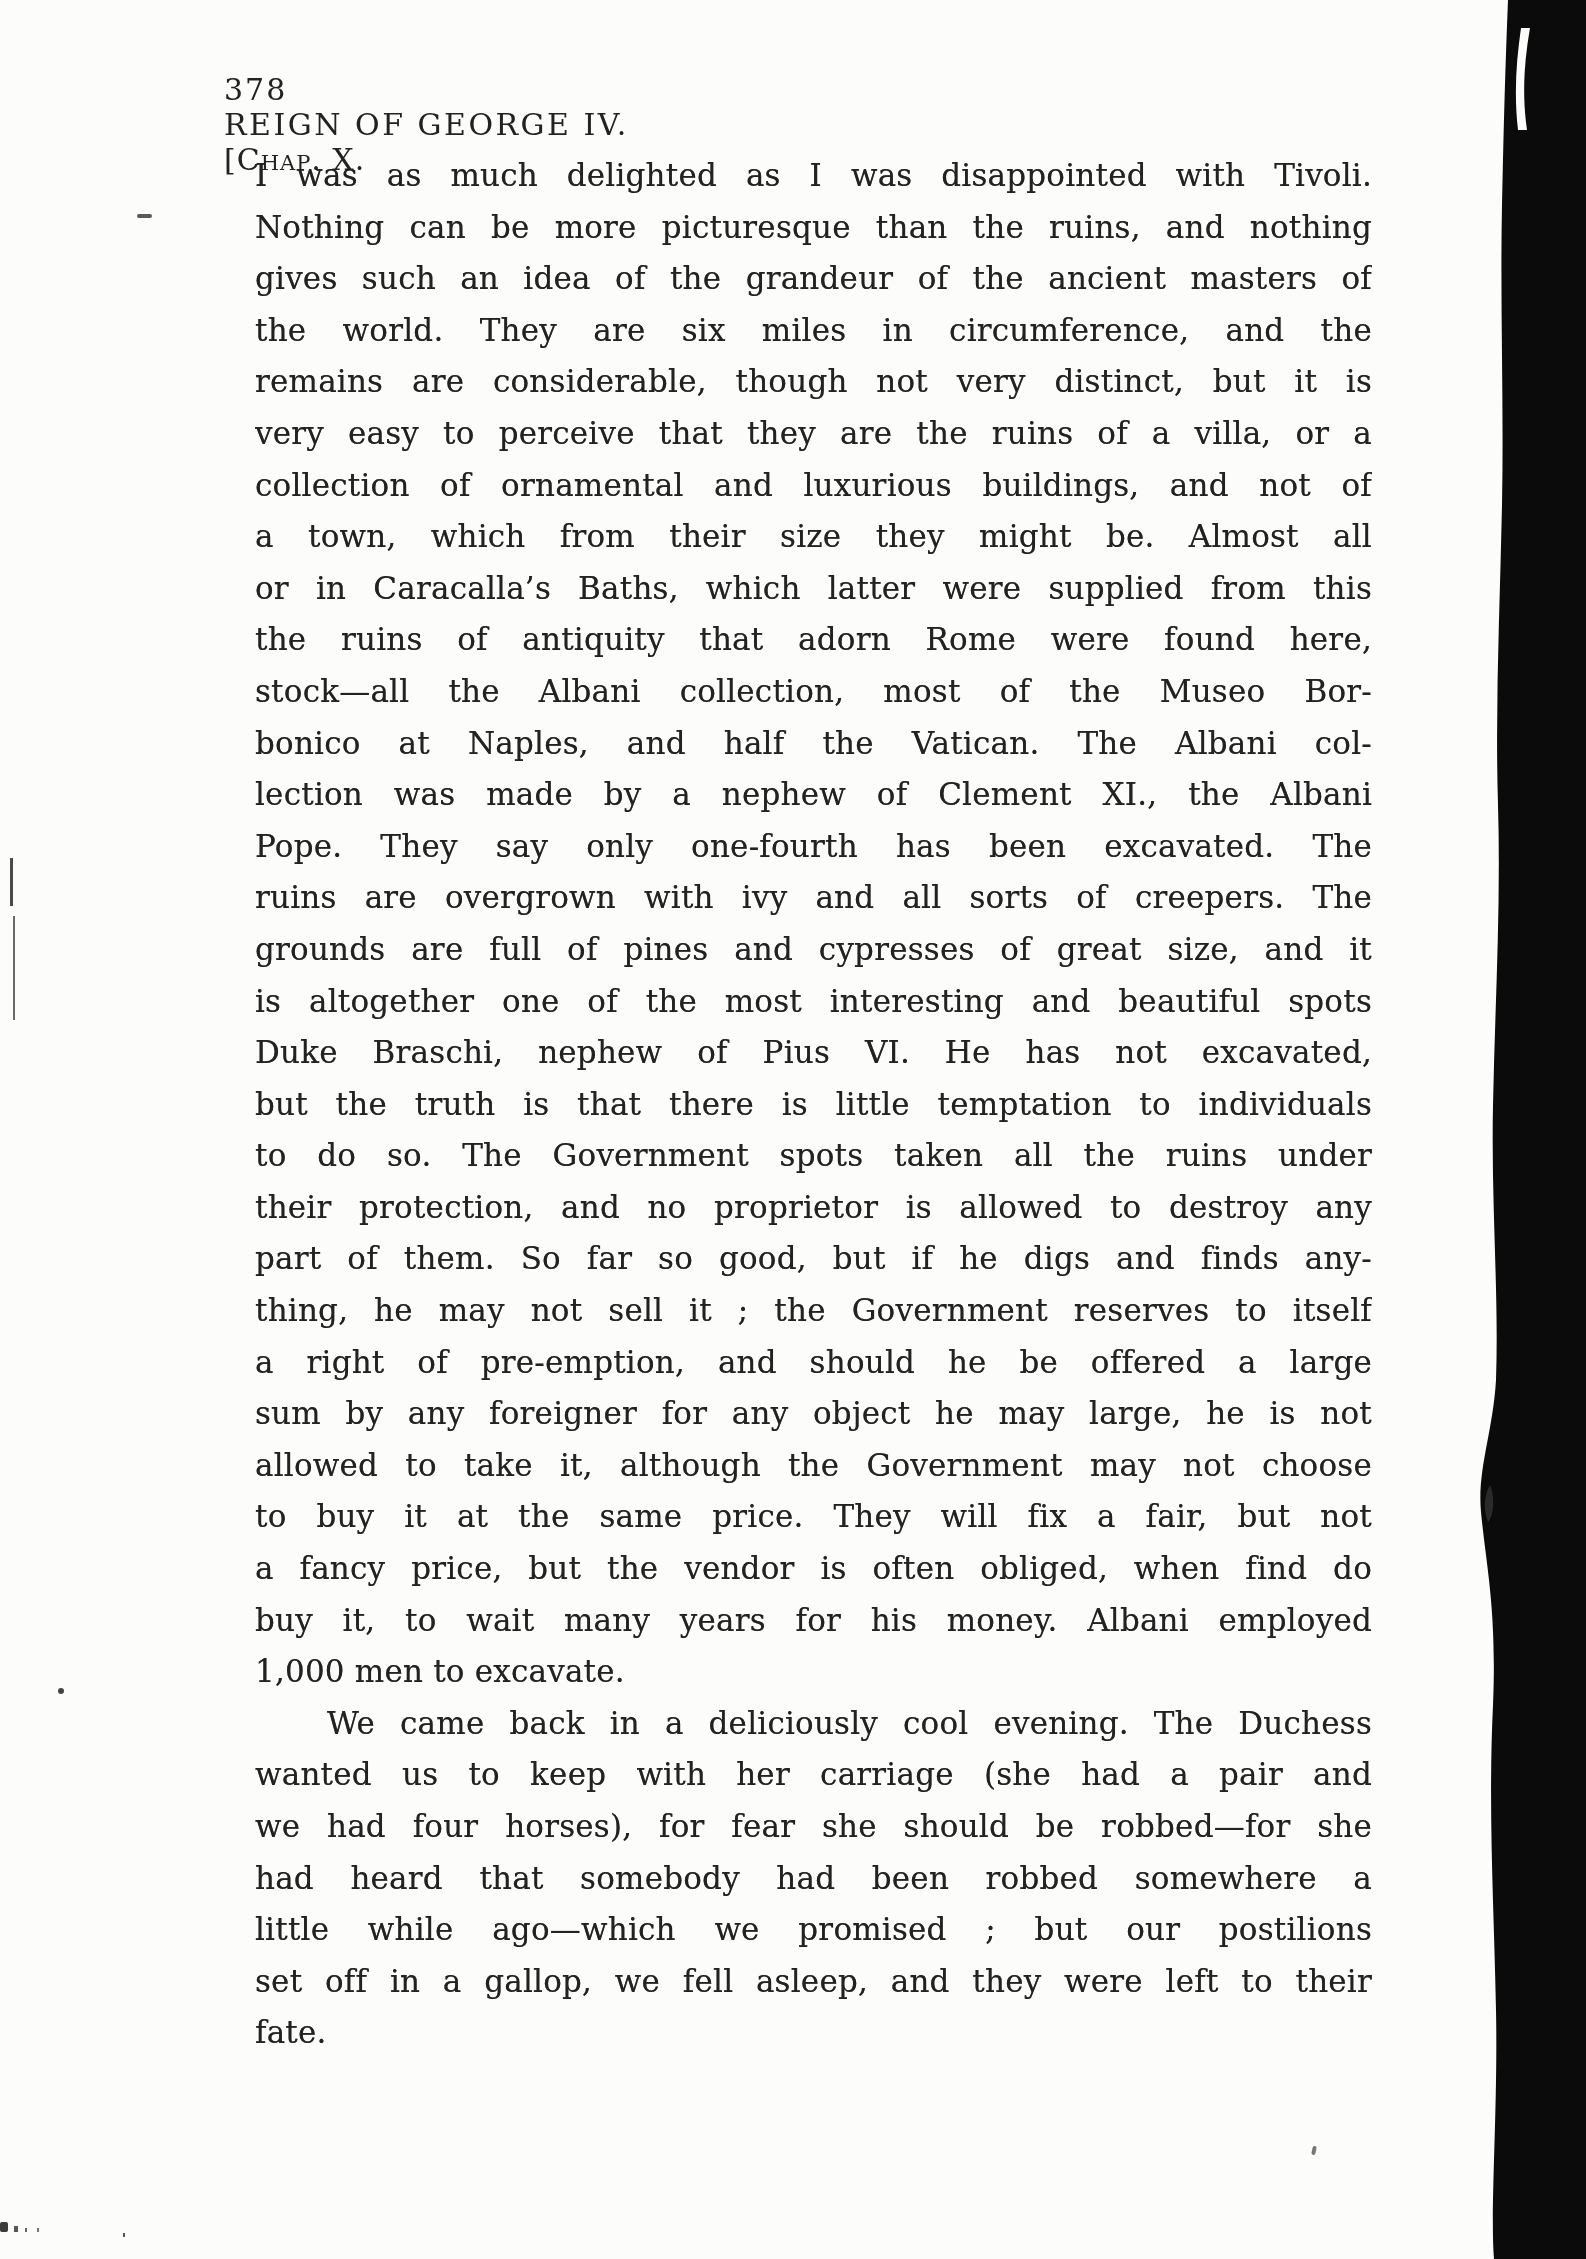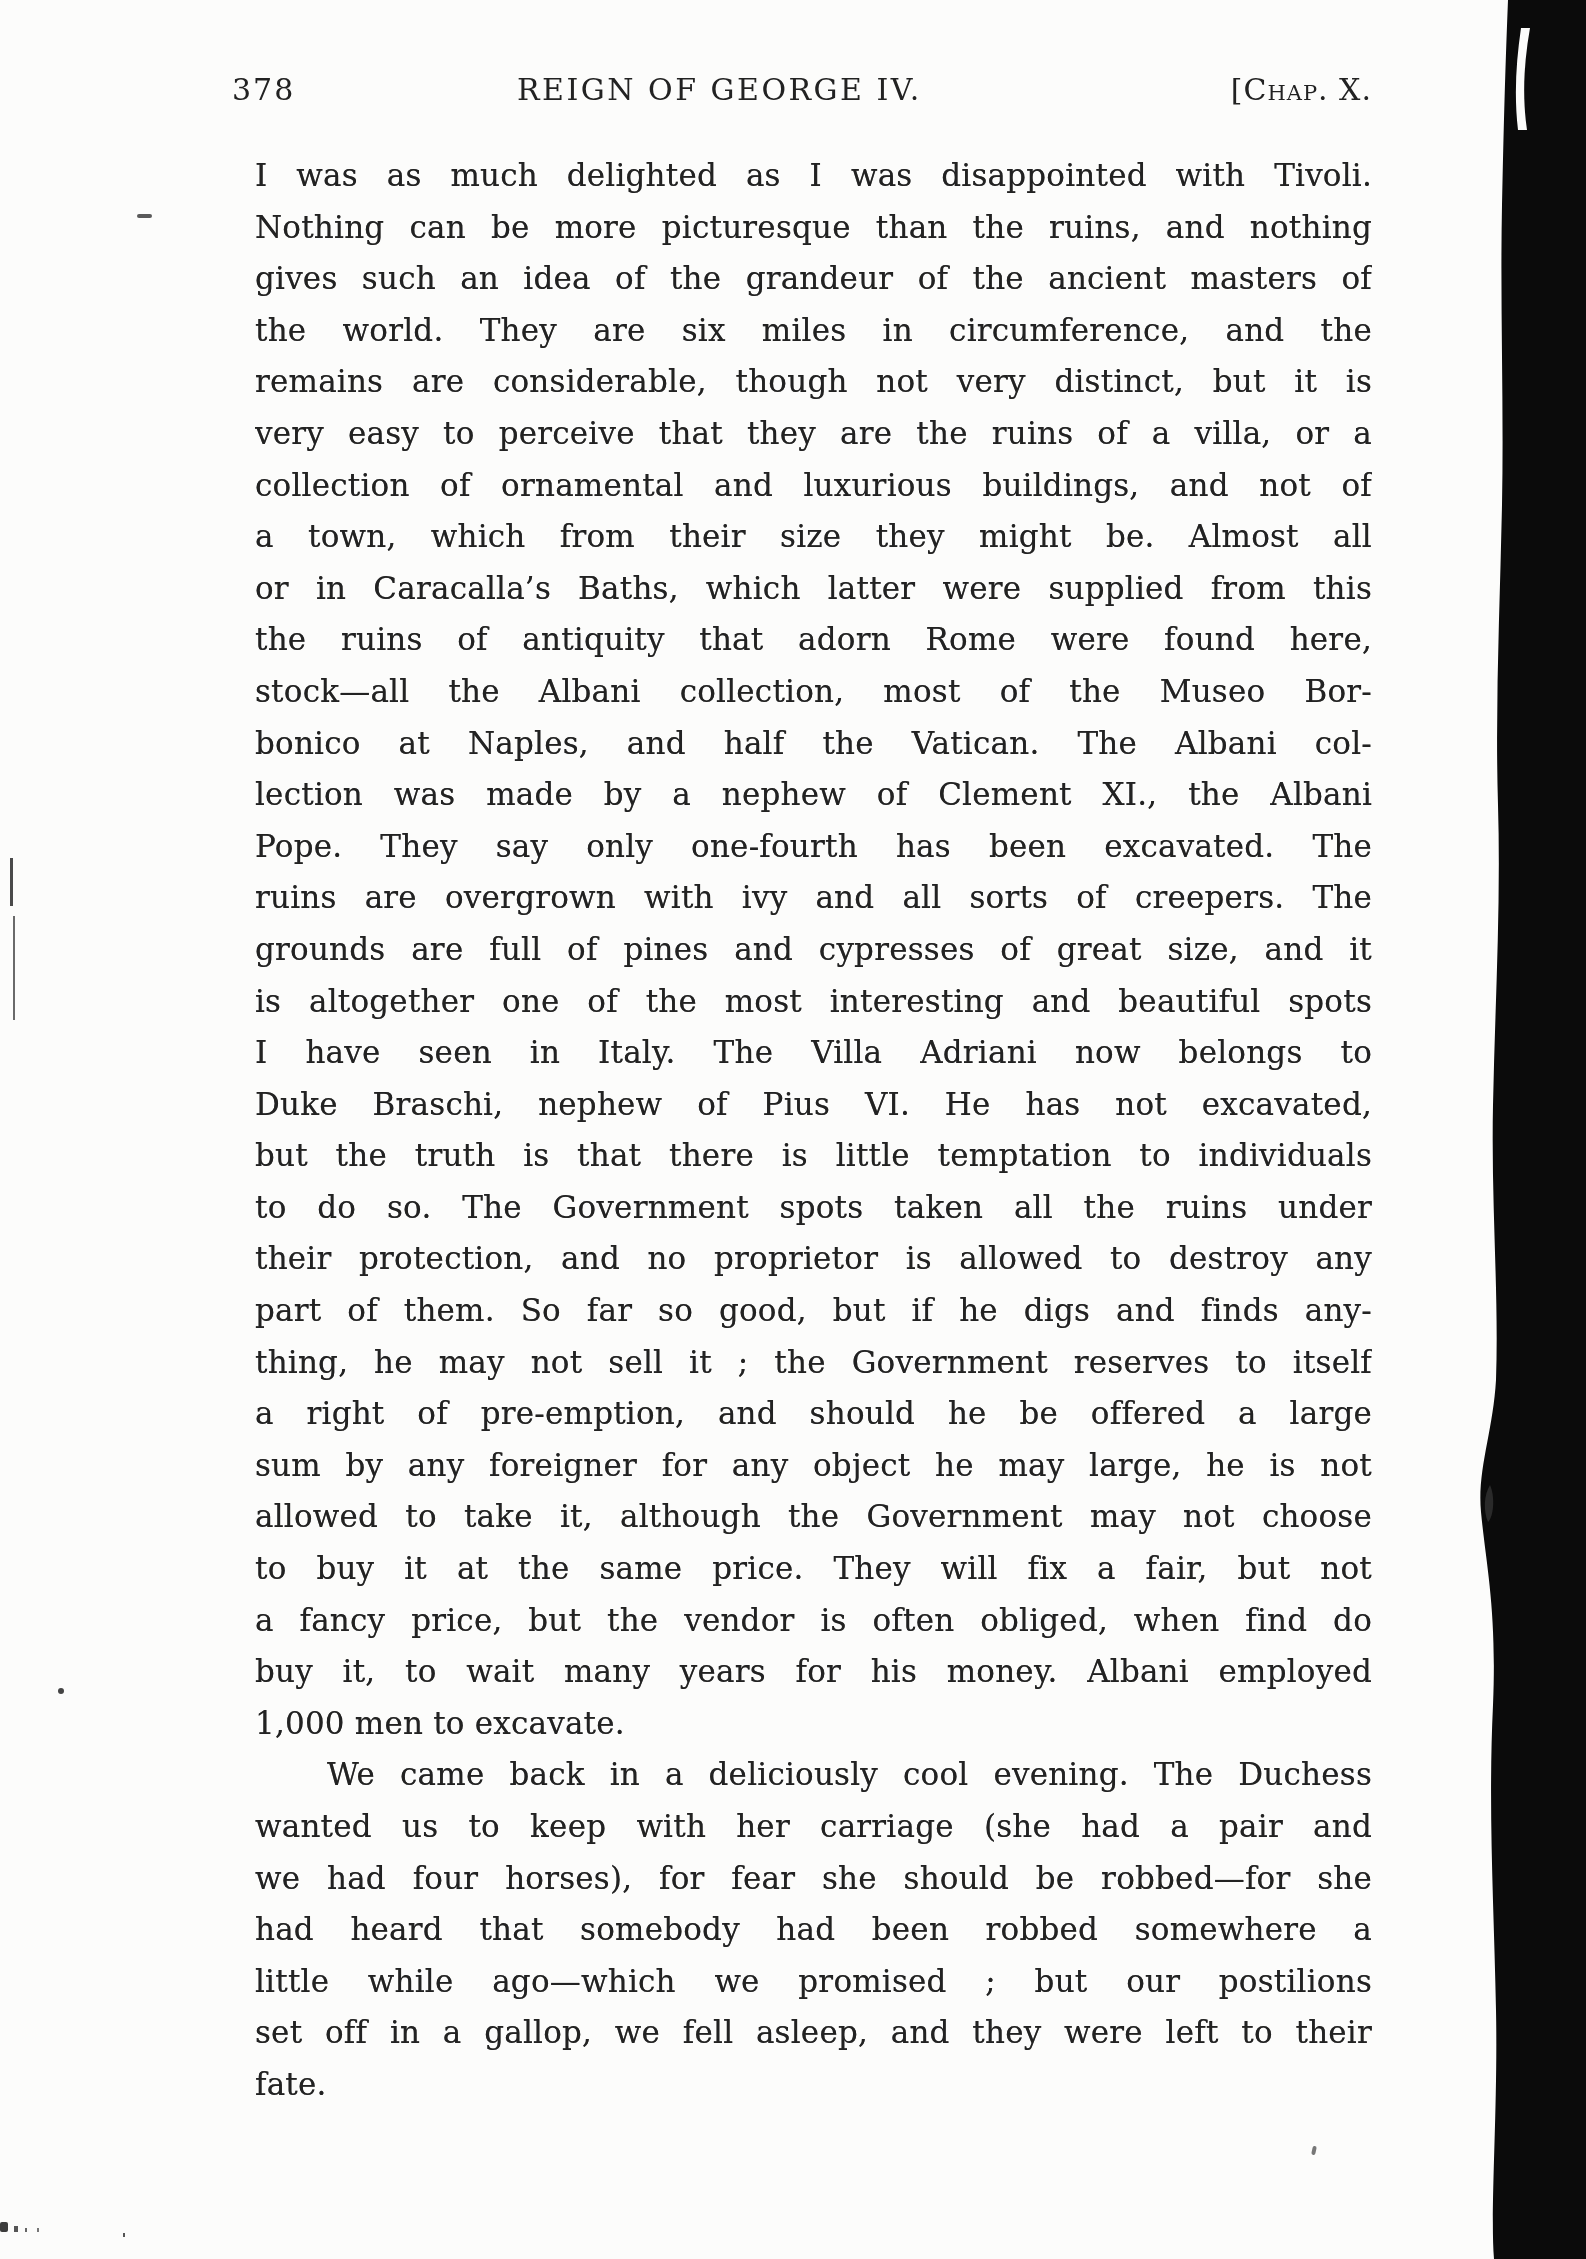--- a/index.html
+++ b/index.html
@@ -14,26 +14,27 @@
     position: relative;
     width: 1586px;
     height: 2259px;
     background: var(--paper);
     overflow: hidden;
     font-family: "DejaVu Serif", "Liberation Serif", serif;
     color: var(--ink);
   }
   .header {
     position: absolute;
-    left: 232px;
+    left: 224px;
     top: 72px;
     width: 1140px;
     display: flex;
     align-items: baseline;
     font-size: 30px;
+    flex-direction: column;
   }
   .header .pagenum {
     flex: 1;
     text-align: left;
     letter-spacing: 2px;
   }
   .header .title {
     flex: 2;
     text-align: left;
     letter-spacing: 2.5px;
@@ -111,21 +112,20 @@
         <div class="line justified">a town, which from their size they might be.  Almost all</div>
         <div class="line justified">or in Caracalla’s Baths, which latter were supplied from this</div>
         <div class="line justified">the ruins of antiquity that adorn Rome were found here,</div>
         <div class="line justified">stock—all the Albani collection, most of the Museo Bor-</div>
         <div class="line justified">bonico at Naples, and half the Vatican.  The Albani col-</div>
         <div class="line justified">lection was made by a nephew of Clement XI., the Albani</div>
         <div class="line justified">Pope.  They say only one-fourth has been excavated.  The</div>
         <div class="line justified">ruins are overgrown with ivy and all sorts of creepers.  The</div>
         <div class="line justified">grounds are full of pines and cypresses of great size, and it</div>
         <div class="line justified">is altogether one of the most interesting and beautiful spots</div>
-        <div class="line justified">I have seen in Italy.  The Villa Adriani now belongs to</div>
         <div class="line justified">Duke Braschi, nephew of Pius VI.  He has not excavated,</div>
         <div class="line justified">but the truth is that there is little temptation to individuals</div>
         <div class="line justified">to do so.  The Government spots taken all the ruins under</div>
         <div class="line justified">their protection, and no proprietor is allowed to destroy any</div>
         <div class="line justified">part of them.  So far so good, but if he digs and finds any-</div>
         <div class="line justified">thing, he may not sell it ; the Government reserves to itself</div>
         <div class="line justified">a right of pre-emption, and should he be offered a large</div>
         <div class="line justified">sum by any foreigner for any object he may large, he is not</div>
         <div class="line justified">allowed to take it, although the Government may not choose</div>
         <div class="line justified">to buy it at the same price.  They will fix a fair, but not</div>

